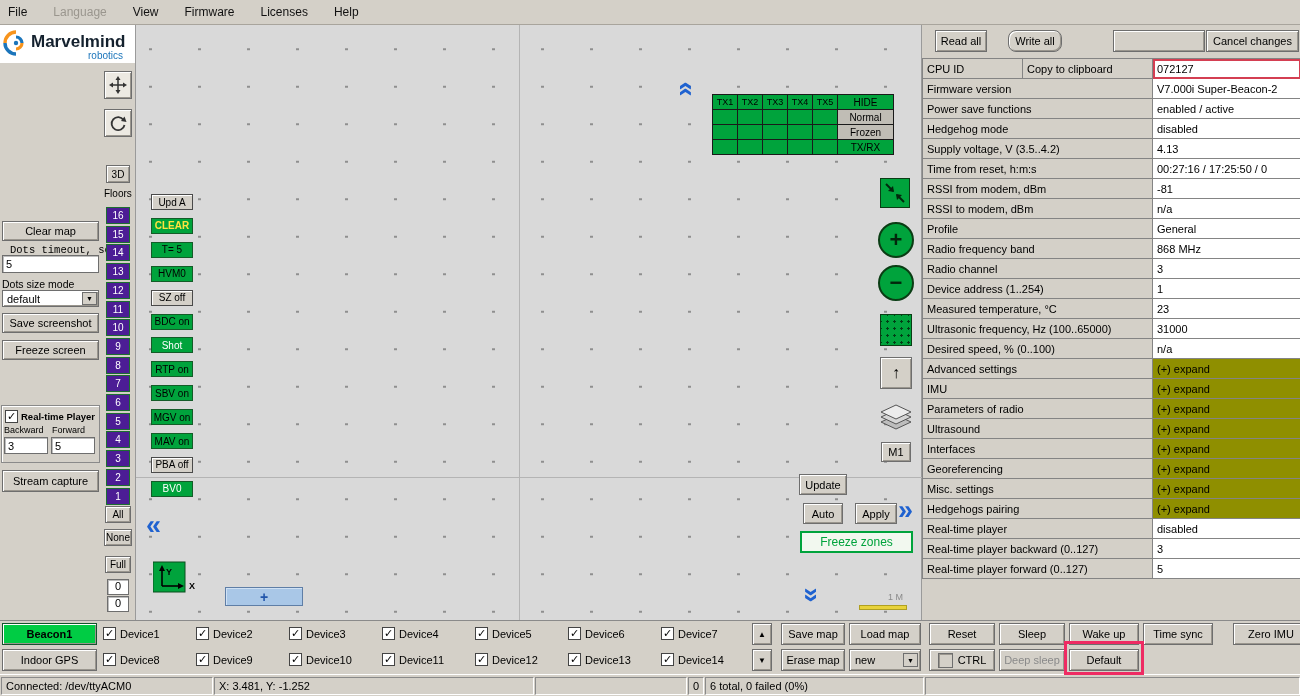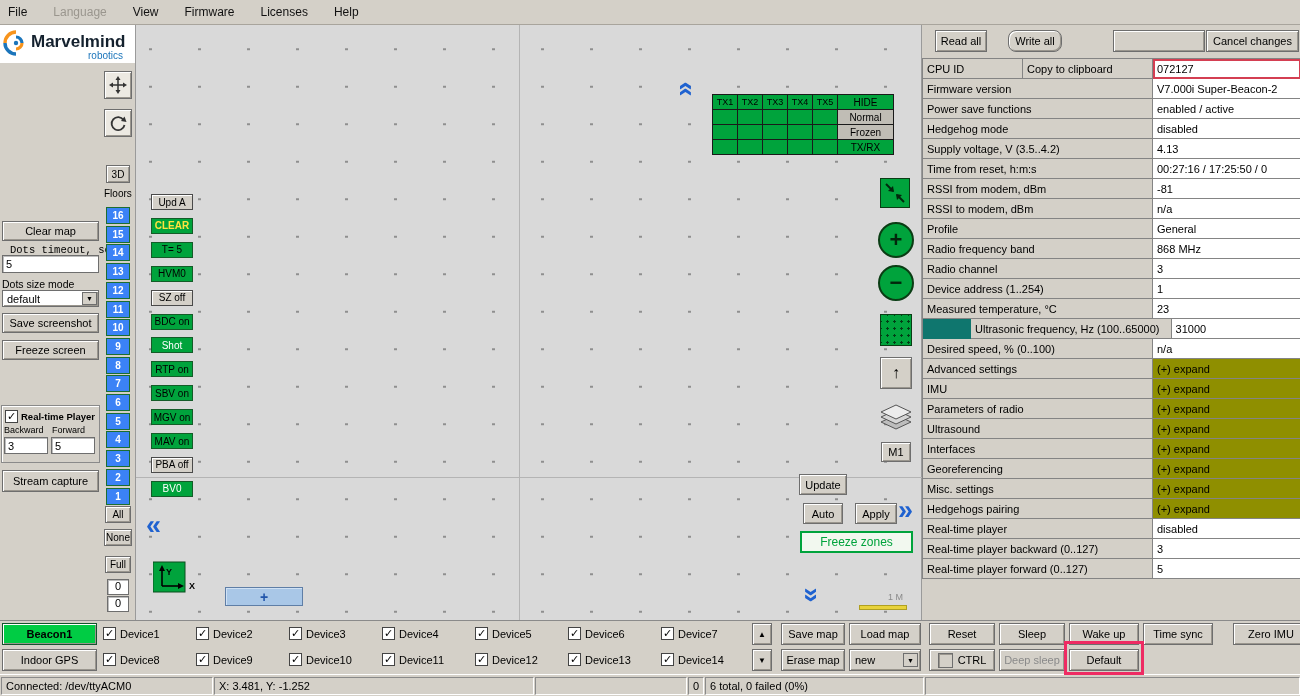--- a/index.html
+++ b/index.html
@@ -22,21 +22,21 @@
   .inp{position:absolute;background:#fff;border:1px solid #6e6e6e;box-shadow:inset 1px 1px 0 #bdbdbd;font-family:inherit;font-size:11px;padding:0 3px;}
   .checkbox{display:inline-block;width:13px;height:13px;background:#fff;border:1px solid #444;font-size:11px;line-height:11px;text-align:center;flex:none;}
   .lbl{position:absolute;font-size:10.5px;white-space:nowrap;}
 
   
   #sidebar{position:absolute;left:0;top:63px;width:101px;height:557px;}
   #rtp-group{position:absolute;left:1px;top:342px;width:99px;height:58px;border:1px solid #8a8a8a;box-shadow:inset 1px 1px 0 #fff;background:#d4d0c8;}
 
   
   #floors{position:absolute;left:100px;top:25px;width:36px;height:595px;}
-  .floor-num{position:absolute;left:6px;width:24px;height:17px;background:#3b82f6;border:1px solid #1c6e30;color:#fff;font-size:10px;font-weight:bold;display:flex;align-items:center;justify-content:center;}
+  .floor-num{position:absolute;left:6px;width:24px;height:17px;background:#4c1d95;border:1px solid #1c6e30;color:#fff;font-size:10px;font-weight:normal;display:flex;align-items:center;justify-content:center;}
   .icon-btn{position:absolute;background:#ece9e2;border:1px solid #6e6e6e;box-shadow:inset 1px 1px 0 #fff, inset -1px -1px 0 #9a968e;display:flex;align-items:center;justify-content:center;}
 
   
   #map{position:absolute;left:135px;top:25px;width:787px;height:595px;background:#d9d9d9;border-left:1px solid #9a9a9a;border-right:1px solid #9a9a9a;
        background-image:radial-gradient(circle,#8f8f8f 1.2px,transparent 1.4px);background-size:49px 37.5px;background-position:39px 43px;}
   .crossh{position:absolute;background:#b4b4b4;}
   #map-tools{position:absolute;left:15px;top:169px;width:42px;}
   .tool{position:absolute;left:0;width:42px;height:16px;font-size:10px;display:flex;align-items:center;justify-content:center;border:1px solid #4a4a4a;cursor:default;}
   .tool.plain{background:#d4d0c8;box-shadow:inset 1px 1px 0 #fff;}
   .tool.green{background:#00a33c;border-color:#145c28;}
@@ -50,21 +50,21 @@
   .tx-wide{width:57px;font-size:10px;}
   .chev{position:absolute;color:#1f62d0;font-size:27px;font-weight:bold;line-height:24px;display:inline-block;}
   .zoomcircle{position:absolute;left:742px;width:36px;height:36px;border-radius:50%;background:#00a33c;border:2px solid #0a3d14;color:#02270c;font-size:22px;font-weight:bold;display:flex;align-items:center;justify-content:center;}
   #freeze-zones{position:absolute;left:664px;top:506px;width:113px;height:22px;background:#f2f8ef;border:2px solid #00a33c;color:#00a33c;font-size:12px;display:flex;align-items:center;justify-content:center;}
   #plus-btn{position:absolute;left:89px;top:562px;width:78px;height:19px;background:#a9c7e7;border:1px solid #5f7ea6;box-shadow:inset 1px 1px 0 #cfe1f5;color:#2255aa;font-size:14px;font-weight:bold;display:flex;align-items:center;justify-content:center;}
   #scale-bar{position:absolute;left:723px;top:580px;width:48px;height:5px;background:#e8d23a;border:1px solid #b0a020;}
   #scale-label{position:absolute;left:752px;top:567px;font-size:9px;color:#8a8a8a;}
   #dots-icon{position:absolute;left:744px;top:289px;width:32px;height:32px;background:#00a33c;border:1px solid #0a3d14;background-image:radial-gradient(#023d16 1px,transparent 1.3px);background-size:7px 7px;background-position:3px 3px;}
 
   
-  #param-table{position:absolute;left:922px;top:58px;width:379px;border-top:1px solid #848484;border-left:1px solid #848484;background:#0f766e;z-index:3;}
+  #param-table{position:absolute;left:922px;top:58px;width:379px;border-top:1px solid #848484;border-left:1px solid #848484;background:#e5e5e5;z-index:3;}
   .prow{display:flex;height:20px;}
   .pcell{border-right:1px solid #848484;border-bottom:1px solid #848484;padding:0 4px;display:flex;align-items:center;overflow:hidden;white-space:nowrap;font-size:11px;}
   .plabel{background:#d4d0c8;}
   .pvalue{background:#fff;}
   .pexpand{background:#8f8f00;}
   .pbutton{background:#d4d0c8;}
   .highlighted{outline:2px solid #d43f52;outline-offset:-2px;}
 
   
   #bottom{position:absolute;left:0;top:620px;width:1300px;height:54px;background:#d4d0c8;border-top:1px solid #8a8a8a;}
@@ -331,21 +331,21 @@
       </div>
       <div class="prow">
         <div class="pcell plabel" style="width: 230px;">Device address (1..254)</div>
         <div class="pcell pvalue" style="width: 148px;">1</div>
       </div>
       <div class="prow">
         <div class="pcell plabel" style="width: 230px;">Measured temperature, °C</div>
         <div class="pcell pvalue" style="width: 148px;">23</div>
       </div>
       <div class="prow">
-        <div class="pcell plabel" style="width: 230px; margin-left: 48px;">Ultrasonic frequency, Hz (100..65000)</div>
+        <div class="pcell plabel" style="width: 230px;">Ultrasonic frequency, Hz (100..65000)</div>
         <div class="pcell pvalue" style="width: 148px;">31000</div>
       </div>
       <div class="prow">
         <div class="pcell plabel" style="width: 230px;">Desired speed, % (0..100)</div>
         <div class="pcell pvalue" style="width: 148px;">n/a</div>
       </div>
       <div class="prow">
         <div class="pcell plabel" style="width: 230px;">Advanced settings</div>
         <div class="pcell pexpand" style="width: 148px;">(+) expand</div>
       </div>

